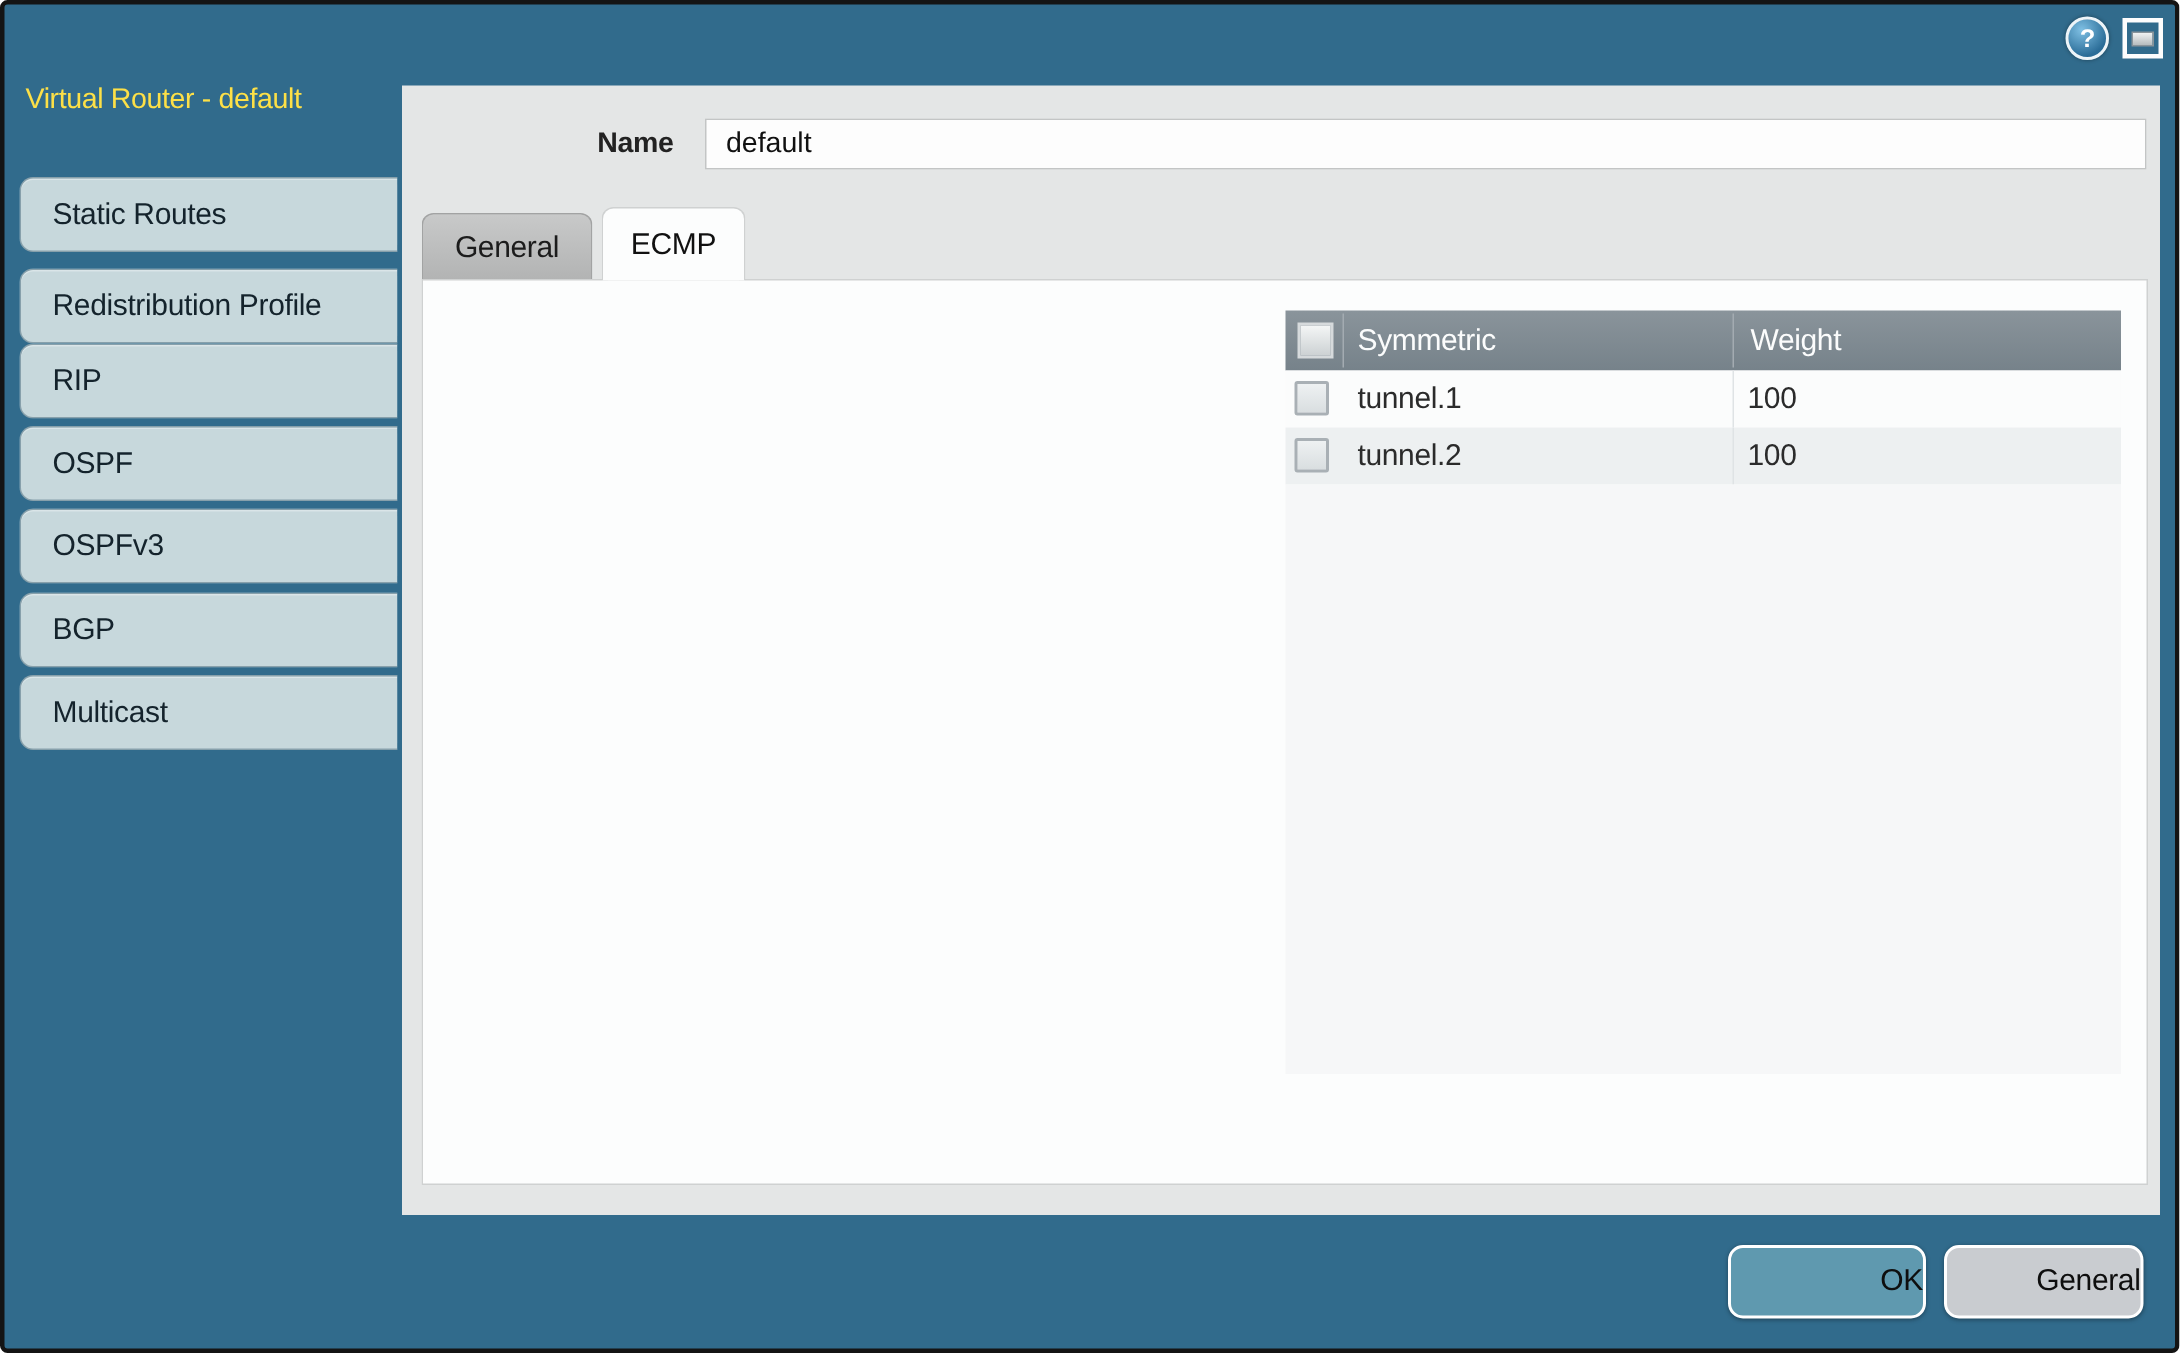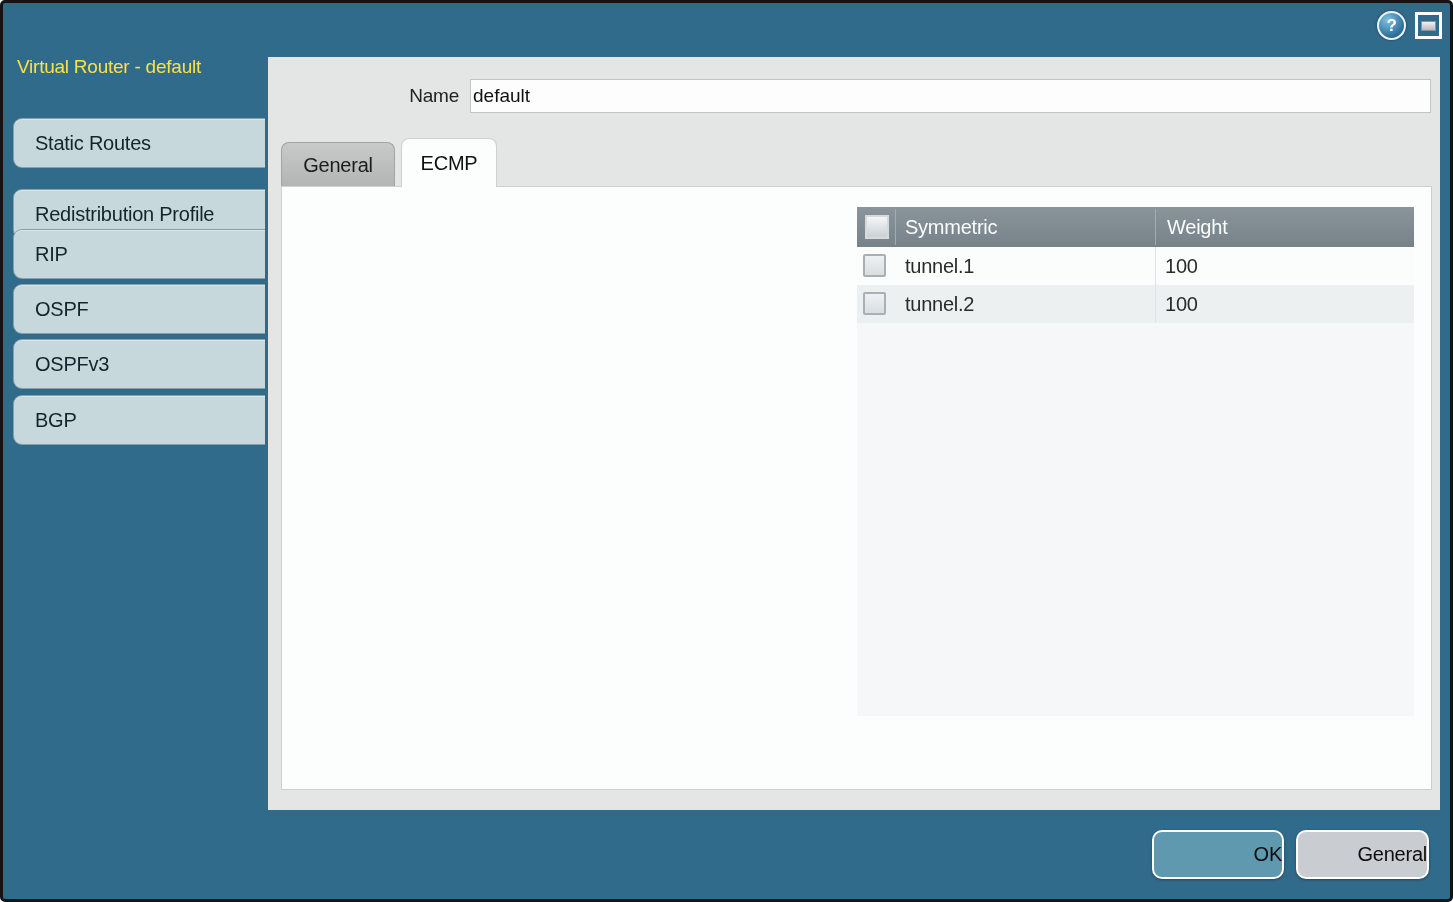--- a/index.html
+++ b/index.html
@@ -44,24 +44,24 @@
   
   .side-tab{position:absolute;left:10px;width:252px;height:50px;border-radius:9px 0 0 9px;
             background:var(--side-tab);color:var(--side-tab-text);font-size:20px;line-height:48px;
             padding-left:21px;cursor:pointer;border:1px solid rgba(18,58,80,.35);border-right:none;
             box-shadow:inset 0 1px 0 rgba(255,255,255,.35);}
   .side-tab.active{width:260px;background:var(--active-side-tab);border-color:rgba(18,58,80,.15);z-index:3;}
 
   
   .content{position:absolute;left:265px;top:54px;width:1172px;height:753px;background:var(--content-bg);z-index:1;}
 
-  .name-label{position:absolute;left:324px;top:76px;width:132px;height:34px;line-height:34px;
-              text-align:right;font-size:19px;color:#222;z-index:2;}
+  .name-label{position:absolute;left:314px;top:76px;width:132px;height:34px;line-height:34px;
+              text-align:right;font-size:19px;color:#222;z-index:2;font-weight:bold;}
   .name-input{position:absolute;left:467px;top:76px;width:961px;height:34px;background:#fdfdfd;
-              border:1px solid var(--input-border);font-size:19px;padding:0 2px;z-index:2;
+              border:1px solid var(--input-border);font-size:19px;padding:0 13px;z-index:2;
               font-family:inherit;color:#111;}
 
   
   .tab{position:absolute;font-size:20px;text-align:center;cursor:pointer;z-index:2;border-radius:8px 8px 0 0;}
   .tab-general{left:278px;top:139px;width:114px;height:45px;line-height:45px;
                background:linear-gradient(#c8c9c9,#b2b3b3);color:#1c1c1c;border:1px solid #a2a3a3;border-bottom:none;}
   .tab-ecmp{left:398px;top:135px;width:96px;height:49px;line-height:49px;background:var(--panel-white);
             color:#111;border:1px solid var(--panel-border);border-bottom:none;z-index:4;}
 
   .panel{position:absolute;left:278px;top:183px;width:1151px;height:604px;background:var(--panel-white);
@@ -132,25 +132,26 @@
     <div class="title">Virtual Router - default</div>
     <div class="help-btn"></div>
     <div class="win-btn">
       <span class="pane"></span>
     </div>
   </div>
 
   <div class="content"></div>
 
   <div class="side-tab" style="top:115px">Static Routes</div>
-  <div class="side-tab" style="top:186px">Redistribution Profile</div>
+  <div class="side-tab" style="top:176px">Redistribution Profile</div>
   <div class="side-tab" style="top:226px">RIP</div>
   <div class="side-tab" style="top:281px">OSPF</div>
   <div class="side-tab" style="top:336px">OSPFv3</div>
   <div class="side-tab" style="top:392px">BGP</div>
+  <div class="side-tab" style="top:447px">Multicast</div>
 
   <div class="name-label">Name</div>
   <input class="name-input" type="text" value="default" style="">
 
   <div class="tab tab-general">General</div>
   <div class="tab tab-ecmp">ECMP</div>
 
   <div class="panel"></div>
 
   <div class="cb checked" style="left:415px;top:207px"></div>

